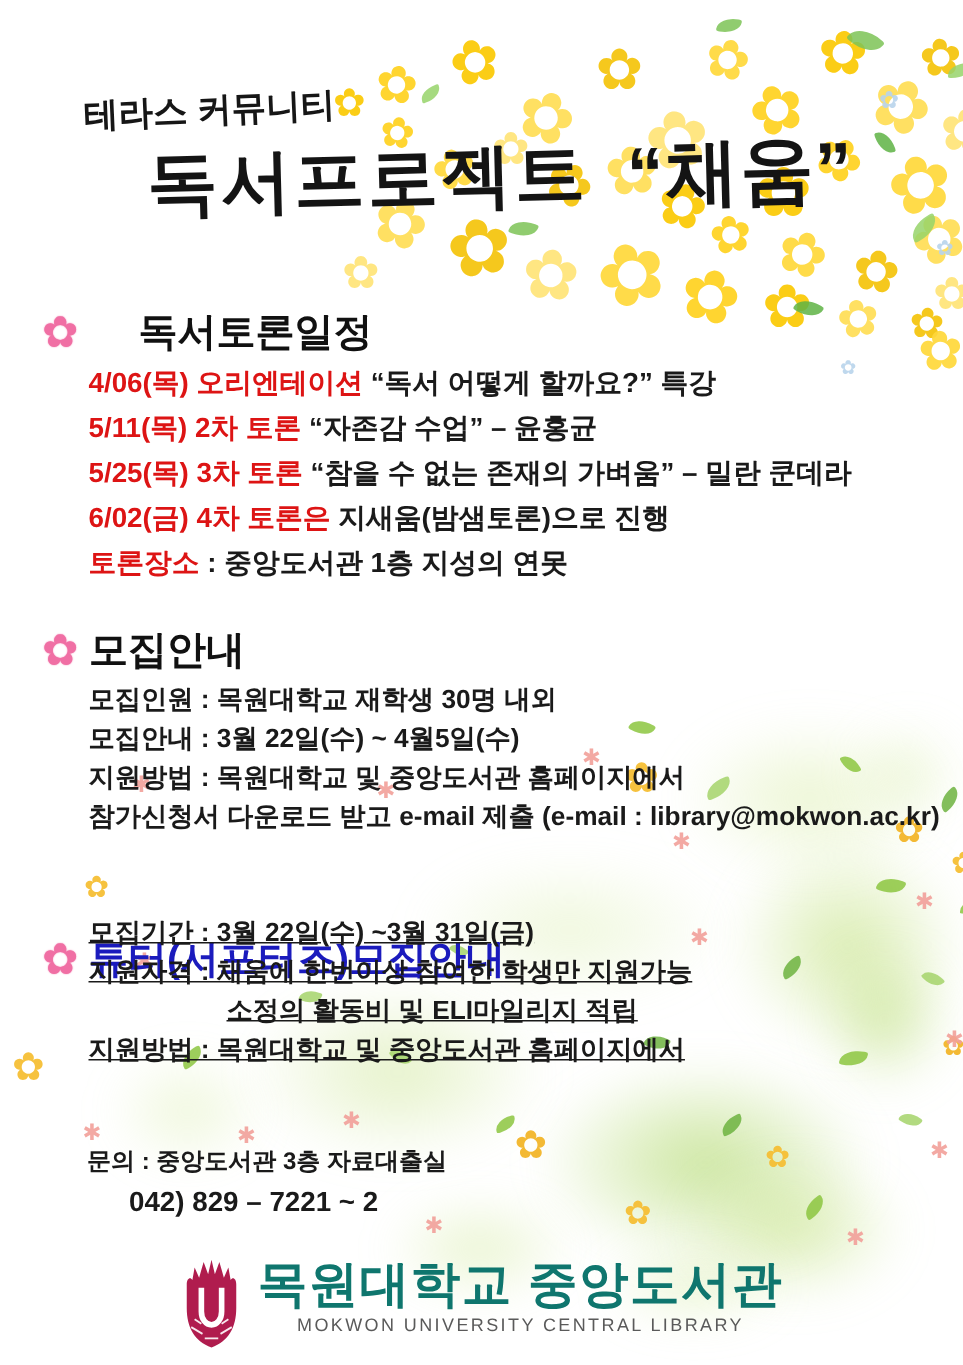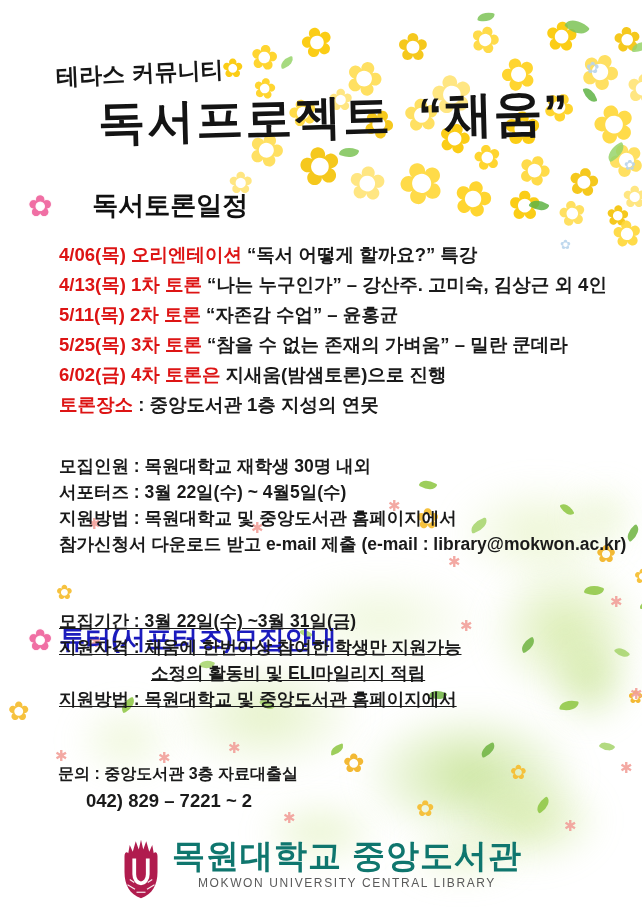--- a/index.html
+++ b/index.html
@@ -156,36 +156,39 @@
       <span class="f" style="left:624px;top:158px;font-size:14px;color:#b9d4ec;opacity:.9">✿</span>
       <span class="f" style="left:560px;top:238px;font-size:13px;color:#b9d4ec;opacity:.9">✿</span>
     </div>
 
   <div class="community">테라스 커뮤니티</div>
   <div class="title-row">
     <span class="title-main">독서프로젝트</span>
     <span class="title-quote">“채움”</span>
   </div>
 
-  <div class="sec-head" style="left:28px;top:188px;gap:40px;">
+  <div class="sec-head" style="left:28px;top:204px;gap:40px;">
     <span class="flower-bullet"></span>
     <h2>독서토론일정</h2>
   </div>
   <div class="lines s1" style="top:240px;">
     <p><span class="red">4/06(목) 오리엔테이션</span><span> “독서 어떻게 할까요?” 특강</span></p>
-    <p><span class="red">4/13(목) 1차 토론</span><span> “나는 누구인가” – 강산주. 고미숙, 김상근 외 4인</span></p>
     <p><span class="red">5/11(목) 2차 토론</span><span> “자존감 수업” – 윤홍균</span></p>
     <p><span class="red">5/25(목) 3차 토론</span><span> “참을 수 없는 존재의 가벼움” – 밀란 쿤데라</span></p>
     <p><span class="red">6/02(금) 4차 토론은</span><span> 지새움(밤샘토론)으로 진행</span></p>
     <p><span class="red">토론장소</span><span> : 중앙도서관 1층 지성의 연못</span></p>
   </div>
 
+  <div class="sec-head" style="left:28px;top:416px;">
+    <span class="flower-bullet"></span>
+    <h2>모집안내</h2>
+  </div>
   <div class="lines s2" style="top:453px;">
     <p>모집인원 : 목원대학교 재학생 30명 내외</p>
-    <p>서포터즈 : 3월 22일(수) ~ 4월5일(수)</p>
+    <p>모집안내 : 3월 22일(수) ~ 4월5일(수)</p>
     <p>지원방법 : 목원대학교 및 중앙도서관 홈페이지에서</p>
     <p>참가신청서 다운로드 받고 e-mail 제출 (e-mail : library@mokwon.ac.kr)</p>
   </div>
 
   <div class="sec-head" style="left:28px;top:574px;margin-top:48px;">
     <span class="flower-bullet"></span>
     <h2 class="blue">튜터(서포터즈)모집안내</h2>
   </div>
   <div class="lines s3" style="top:608px;">
     <p>모집기간 : 3월 22일(수) ~3월 31일(금)</p>

